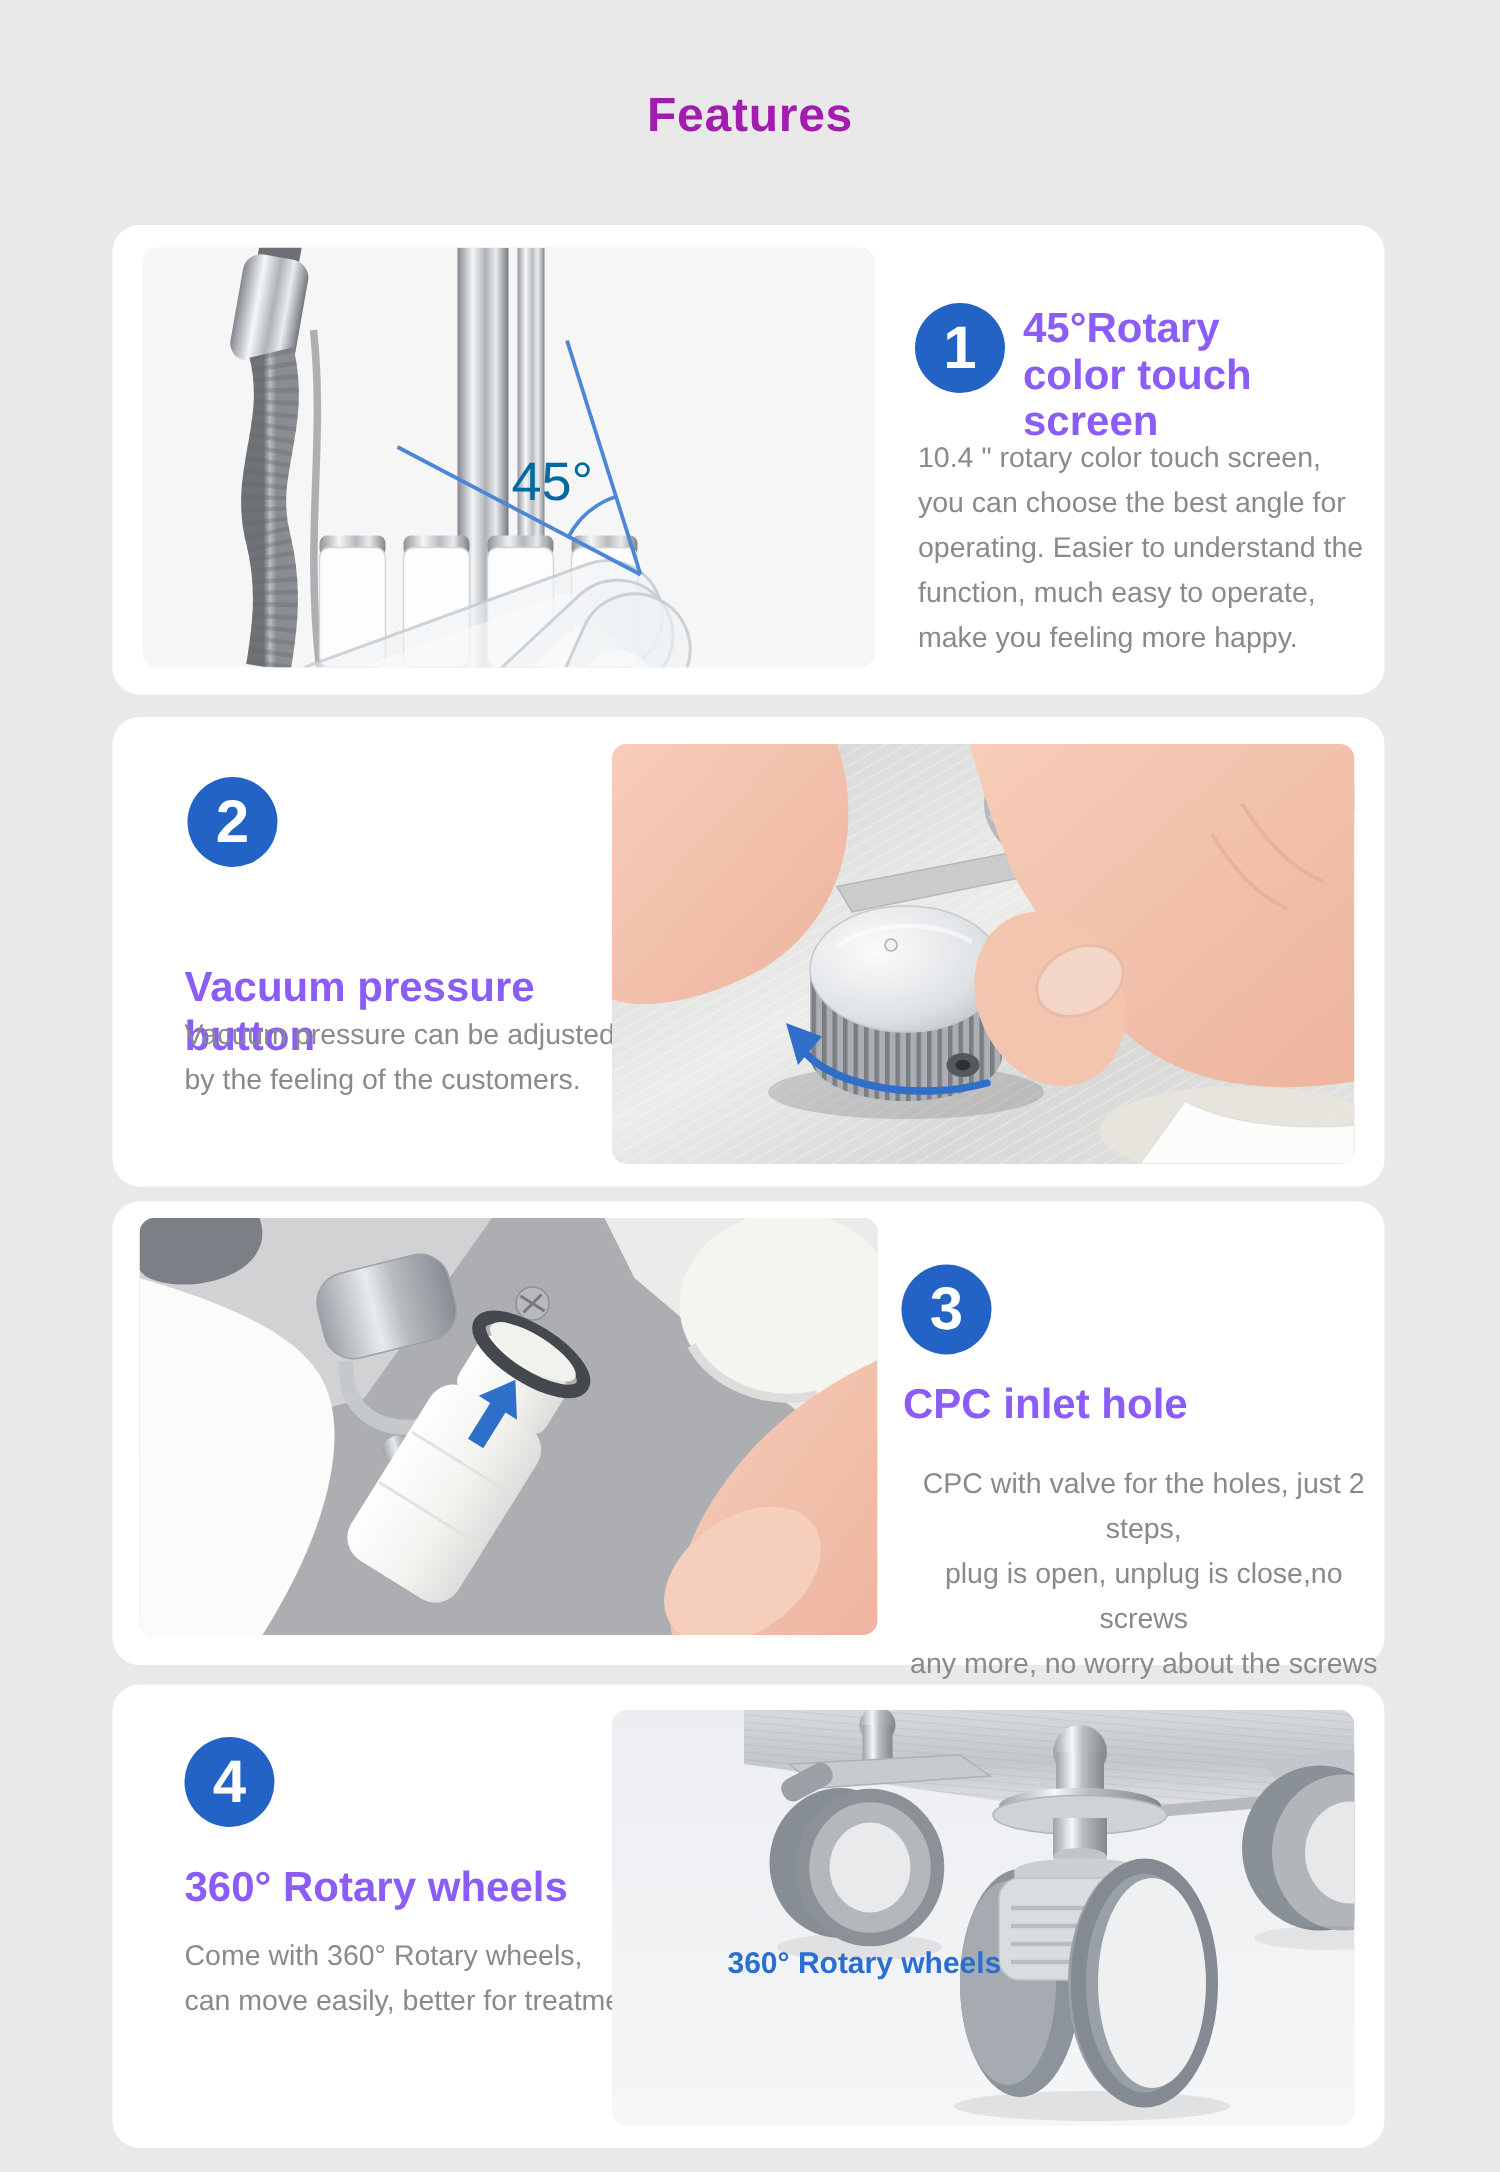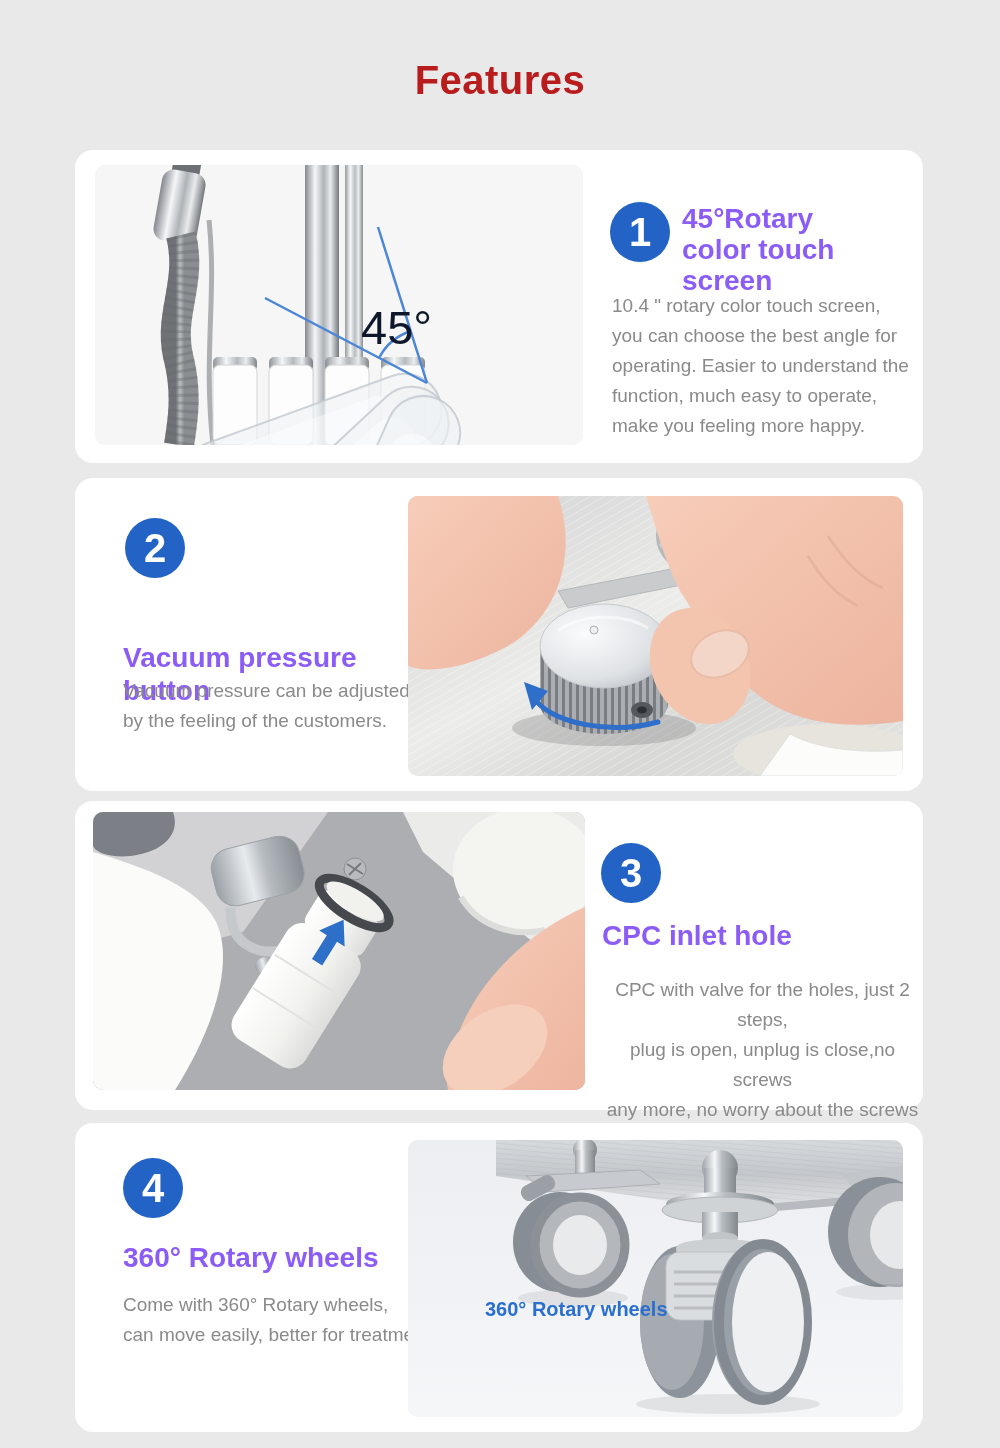--- a/index.html
+++ b/index.html
@@ -6,21 +6,21 @@
   .page{
     position:relative;
     width:1000px;height:1448px;
     background:#e9e9ea;
     font-family:"Liberation Sans", sans-serif;
     overflow:hidden;
   }
   .page-title{
     position:absolute;top:58px;left:0;width:100%;
     text-align:center;
-    font-size:40px;font-weight:700;color:#b91c1c;
+    font-size:32px;font-weight:700;color:#a21caf;
     margin:0;letter-spacing:.5px;
   }
   .card{
     position:absolute;left:75px;width:848px;
     background:#ffffff;border-radius:18px;
   }
   .card1{top:150px;height:313px;}
   .card2{top:478px;height:313px;}
   .card3{top:801px;height:309px;}
   .card4{top:1123px;height:309px;}
@@ -59,21 +59,21 @@
   
   .card3 .badge{left:526px;top:42px;}
   .card3 .heading{left:527px;top:118px;}
   .card3 .body{left:527px;top:174px;text-align:center;}
   
   .card4 .badge{left:48px;top:35px;}
   .card4 .heading{left:48px;top:118px;}
   .card4 .body{left:48px;top:167px;}
   .annot-45{
     position:absolute;left:246px;top:135px;
-    font-size:47px;color:#0f172a;font-weight:400;margin-left:20px;
+    font-size:36px;color:#0369a1;font-weight:400;
   }
   .wheel-label{
     position:absolute;left:77px;top:158px;
     font-size:20px;font-weight:700;color:#2a6fd0;
   }
 </style>
 </head>
 <body>
 
 <div class="page">

